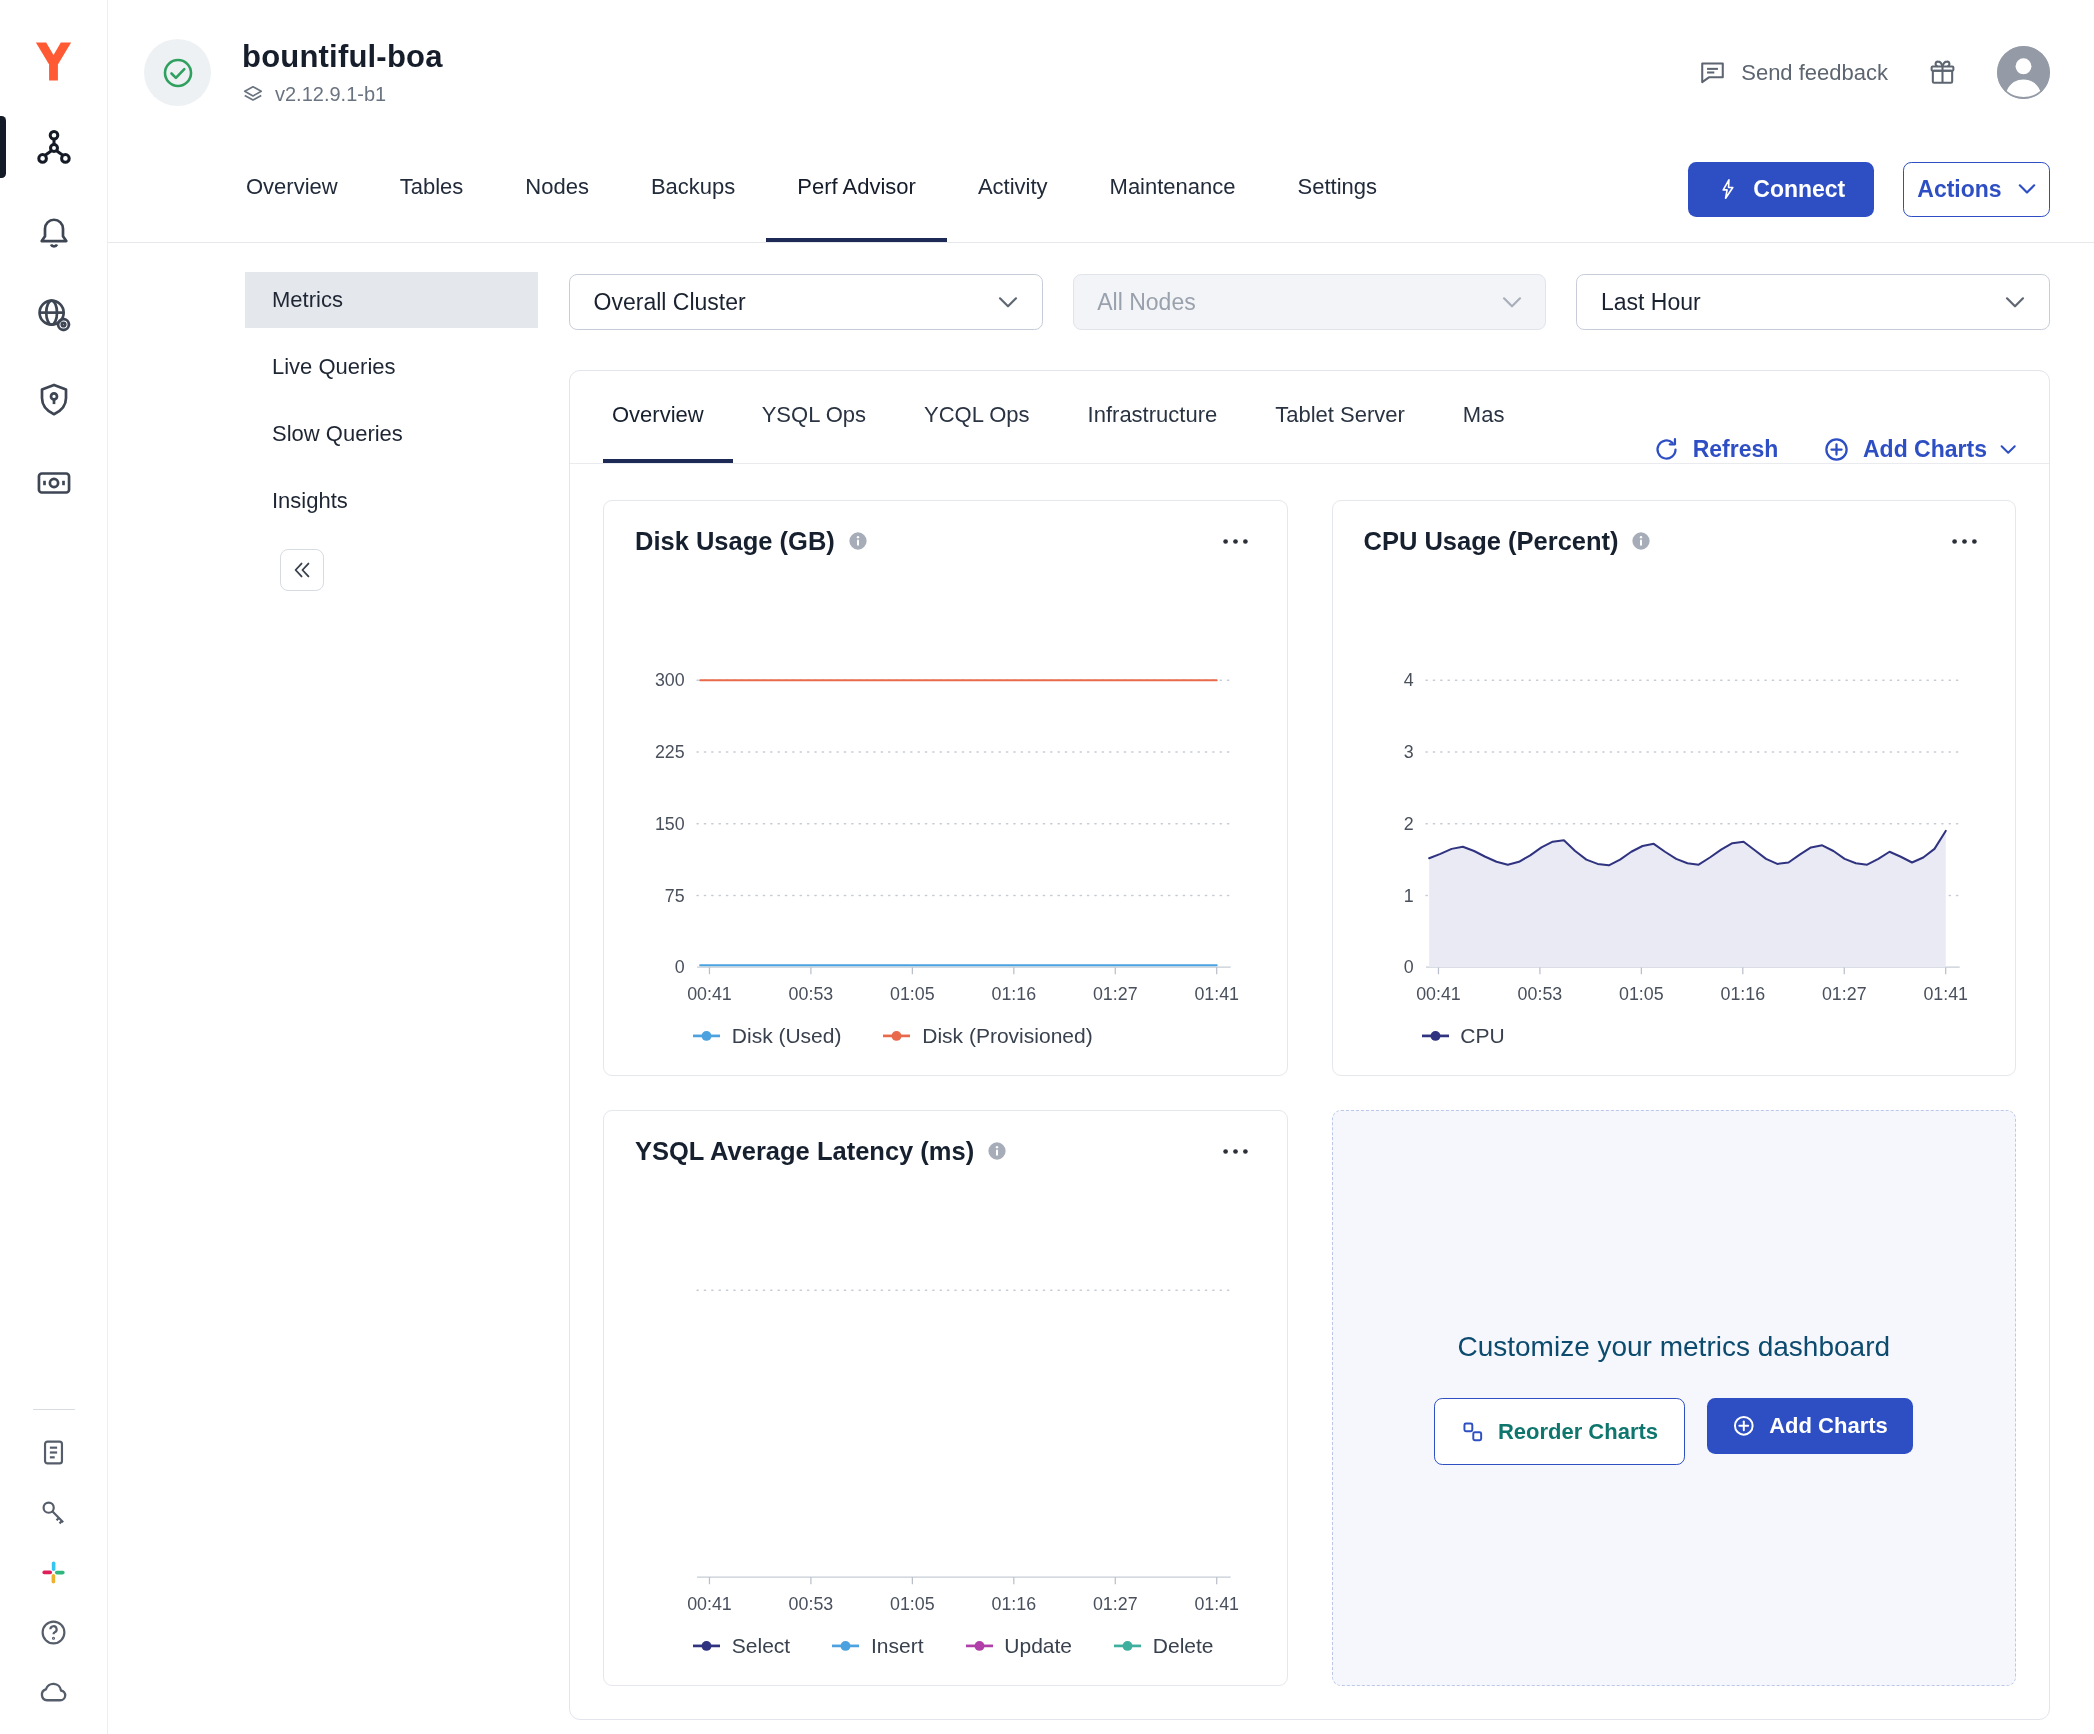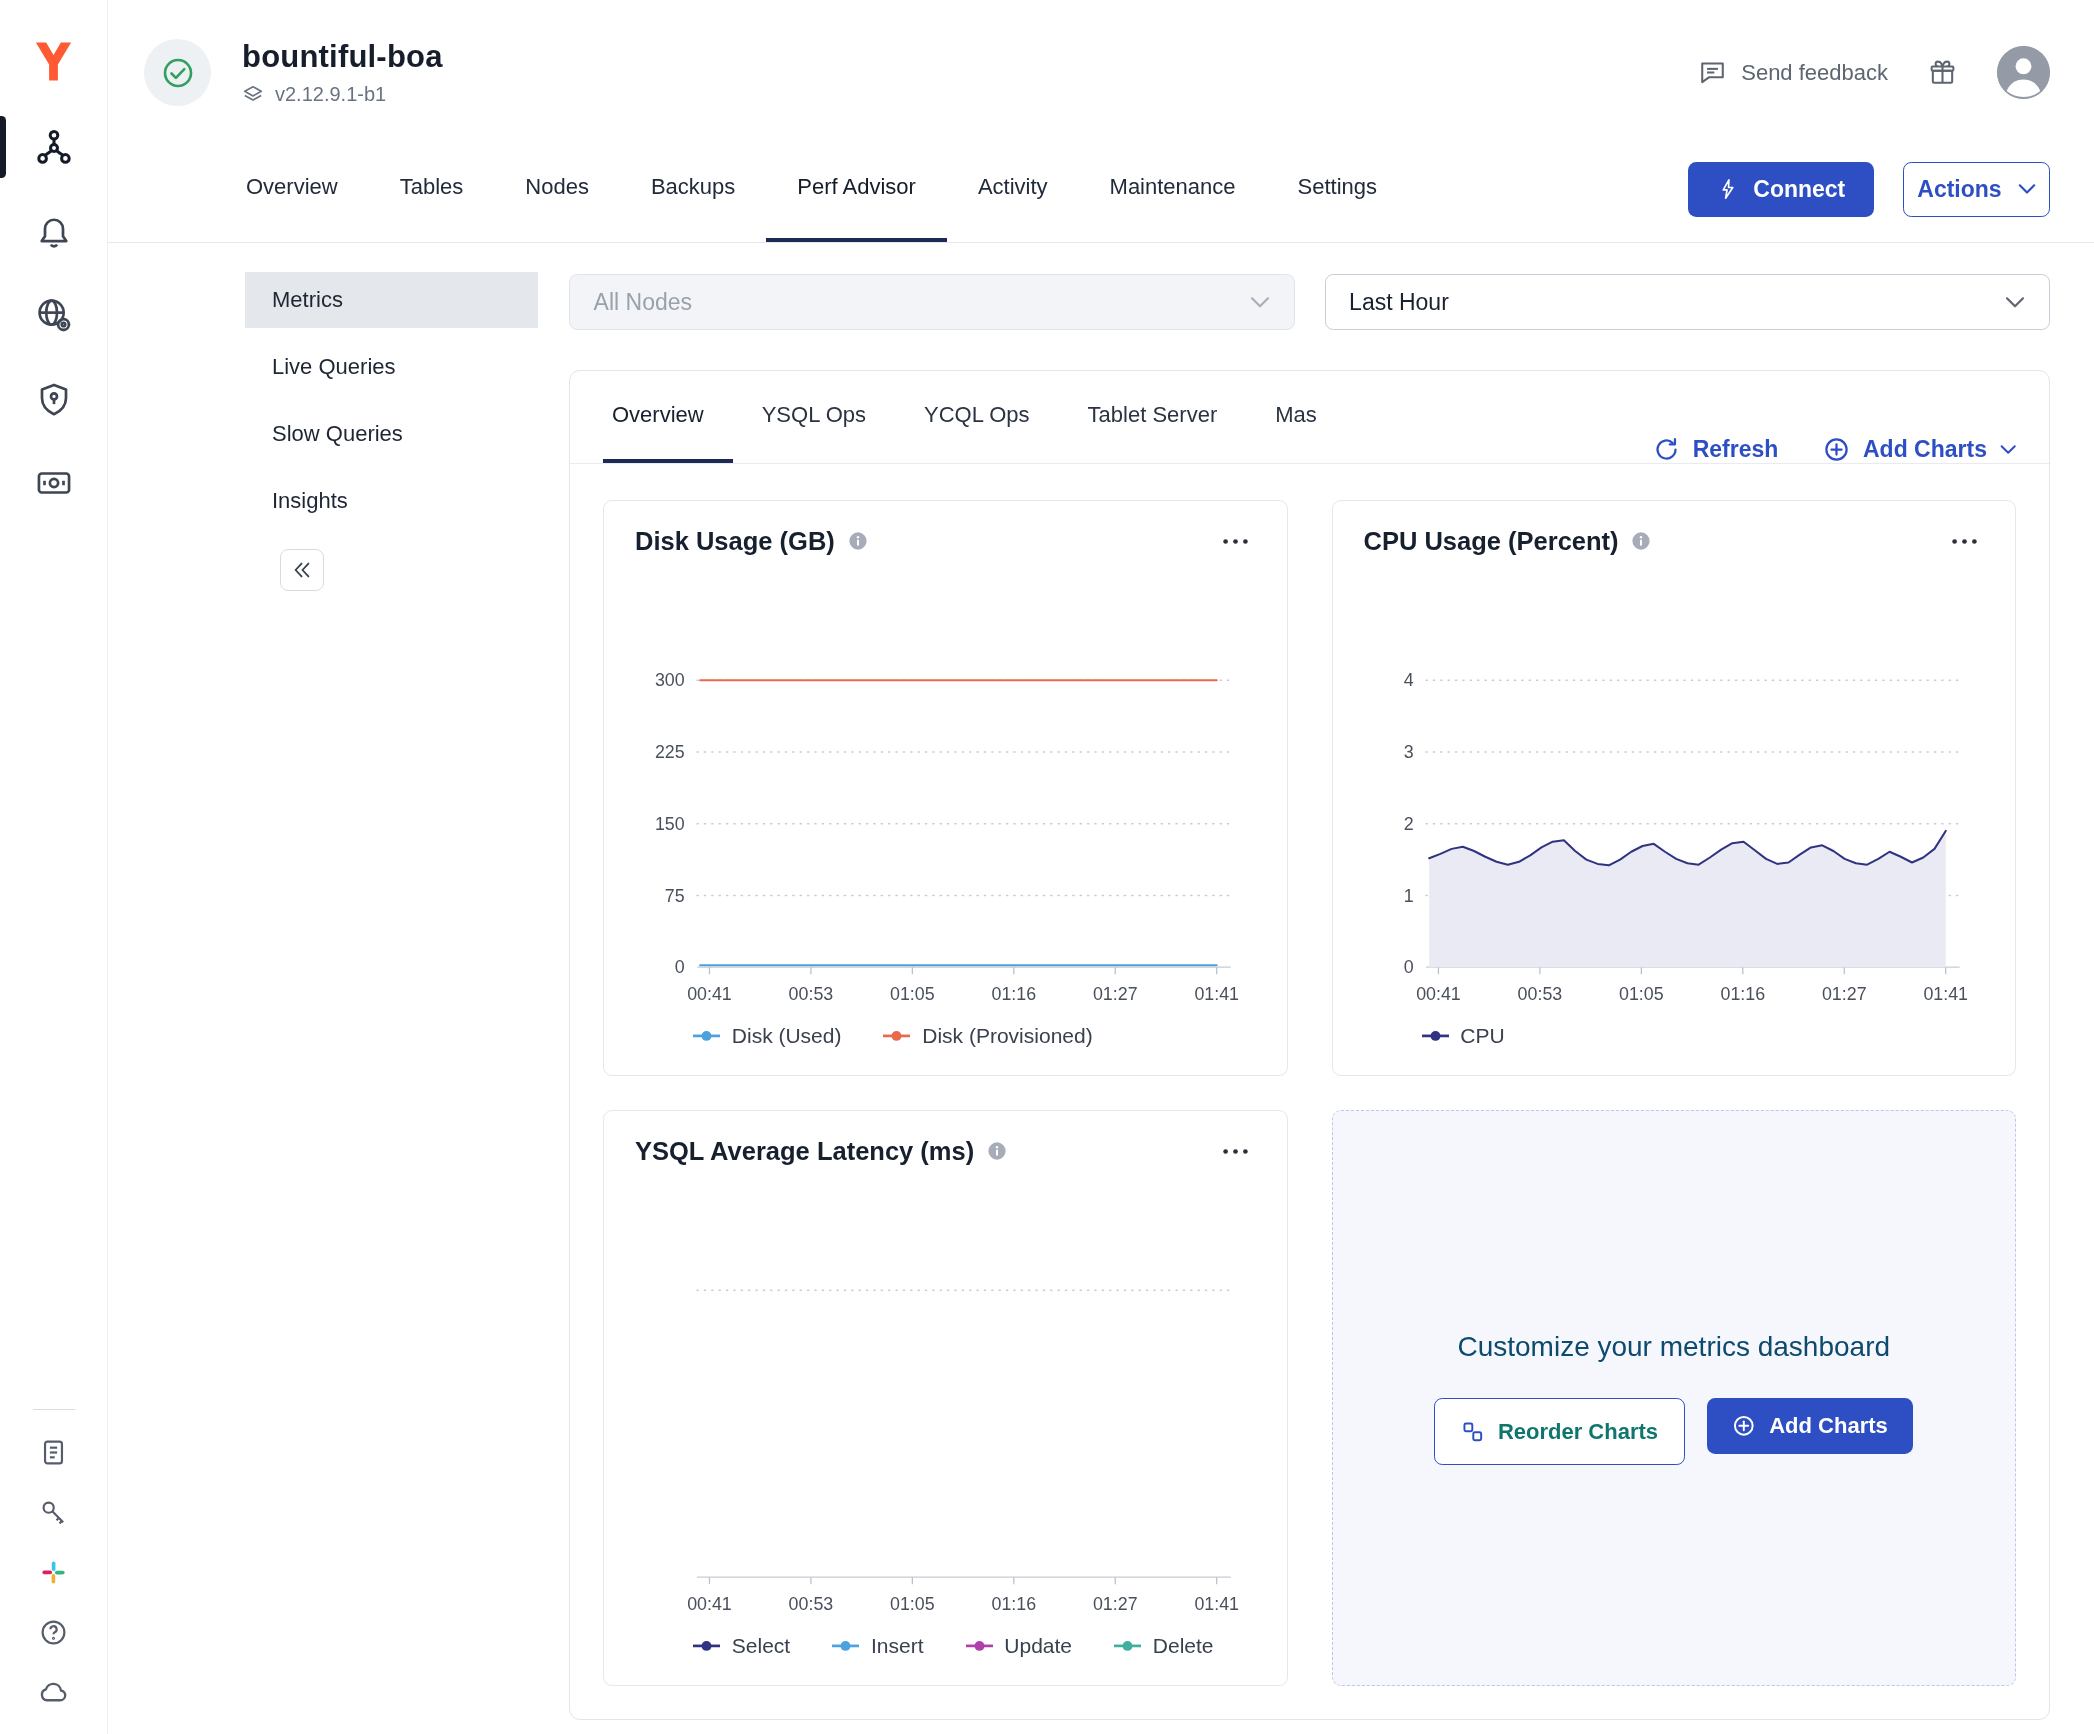--- a/index.html
+++ b/index.html
@@ -270,20 +270,28 @@
         <button class="collapse-btn">
           <svg width="22" height="22" viewBox="0 0 24 24" fill="none" stroke="#39414E" stroke-width="2" stroke-linecap="round" stroke-linejoin="round">
               <path d="M11.5 5 5 12l6.5 7"></path>
               <path d="M19 5l-6.5 7L19 19"></path>
             </svg>
         </button>
       </aside>
 
       <section class="content">
         <div class="filters">
+          <div class="select">
+            <span>Overall Cluster</span>
+            <span class="chev">
+                <svg width="20" height="12.7" viewBox="0 0 20 12">
+                  <path d="M2 2l8 8 8-8" fill="none" stroke="currentColor" stroke-width="2.2" stroke-linecap="round" stroke-linejoin="round"></path>
+                </svg>
+              </span>
+          </div>
           <div class="select disabled">
             <span>All Nodes</span>
             <span class="chev">
                 <svg width="20" height="12.7" viewBox="0 0 20 12">
                   <path d="M2 2l8 8 8-8" fill="none" stroke="currentColor" stroke-width="2.2" stroke-linecap="round" stroke-linejoin="round"></path>
                 </svg>
               </span>
           </div>
           <div class="select">
             <span>Last Hour</span>
@@ -294,20 +302,21 @@
               </span>
           </div>
         </div>
 
         <div class="panel">
           <div class="panel-tabs">
             <div id="chart-tabs">
                 <div class="ptab selected">Overview</div>
                 <div class="ptab">YSQL Ops</div>
                 <div class="ptab">YCQL Ops</div>
+                <div class="ptab">Infrastructure</div>
                 <div class="ptab">Tablet Server</div>
                 <div class="ptab">Mas</div>
               </div>
             <div class="panel-actions">
               <span class="link-btn">
                 <span style="display:flex;">
                   <svg width="27" height="27" viewBox="0 0 24 24" fill="none" stroke="#2E4FC4" stroke-width="2" stroke-linecap="round" stroke-linejoin="round">
                       <path d="M20 12a8 8 0 1 1-2.6-5.9"></path>
                       <path d="M19.5 2.8v4.6h-4.6"></path>
                     </svg>

